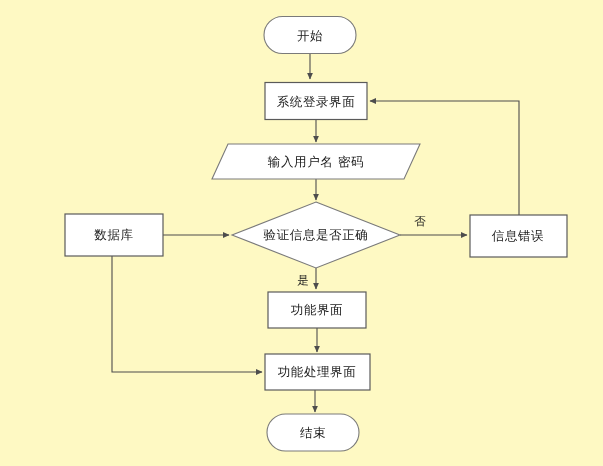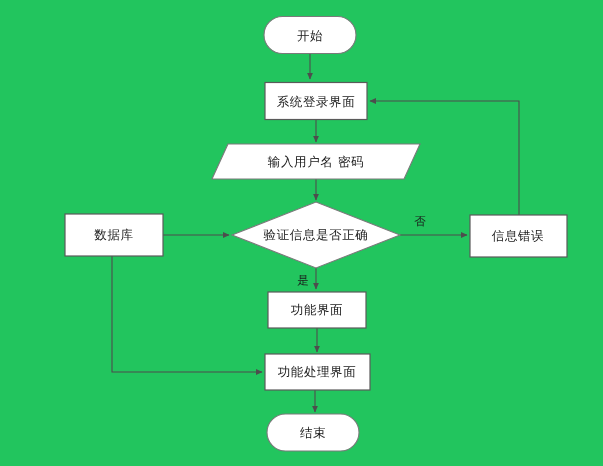--- a/index.html
+++ b/index.html
@@ -10,21 +10,21 @@
   body {
     width: 603px;
     height: 466px;
     font-family: "DejaVu Sans", "Liberation Sans", sans-serif;
     overflow: hidden;
   }
   #flowchart-canvas {
     position: relative;
     width: 603px;
     height: 466px;
-    background: #22c55e;
+    background: #fef9c3;
   }
   svg#flow-svg {
     display: block;
     width: 603px;
     height: 466px;
   }
   .node-shape {
     fill: #ffffff;
     stroke: #7a7a7a;
     stroke-width: 1.1;

